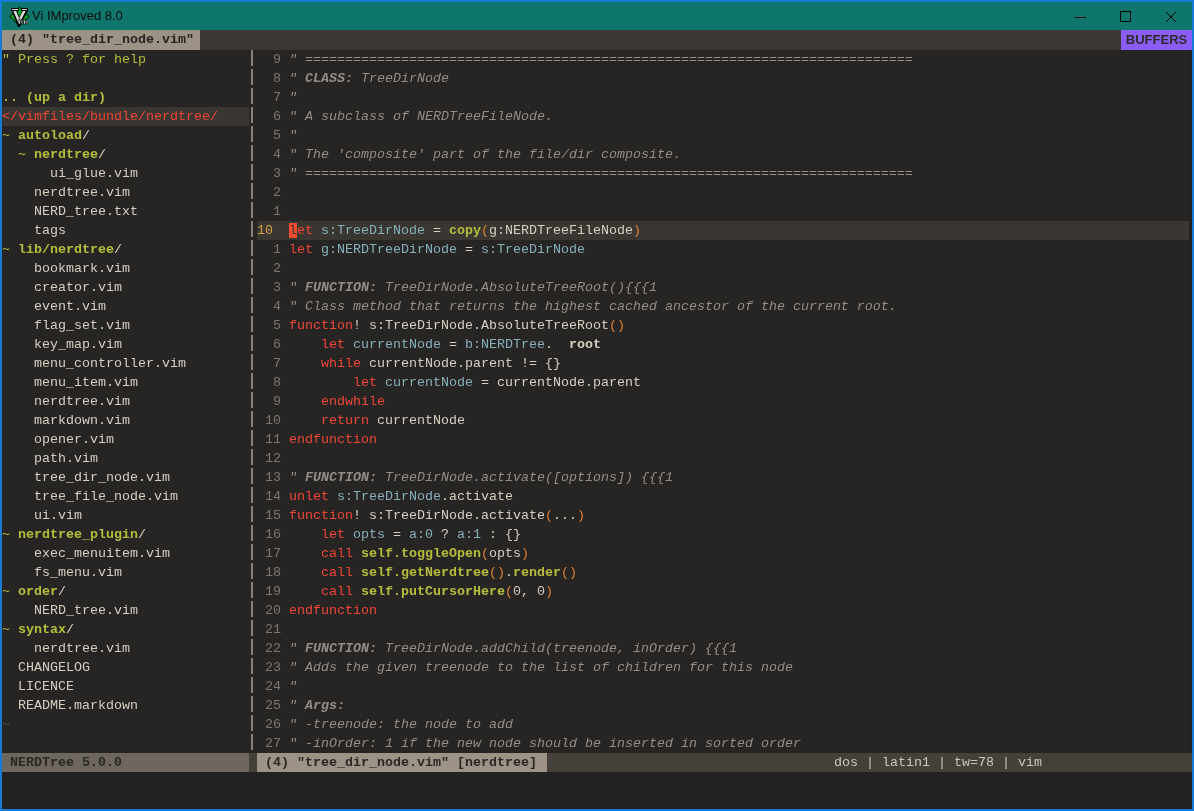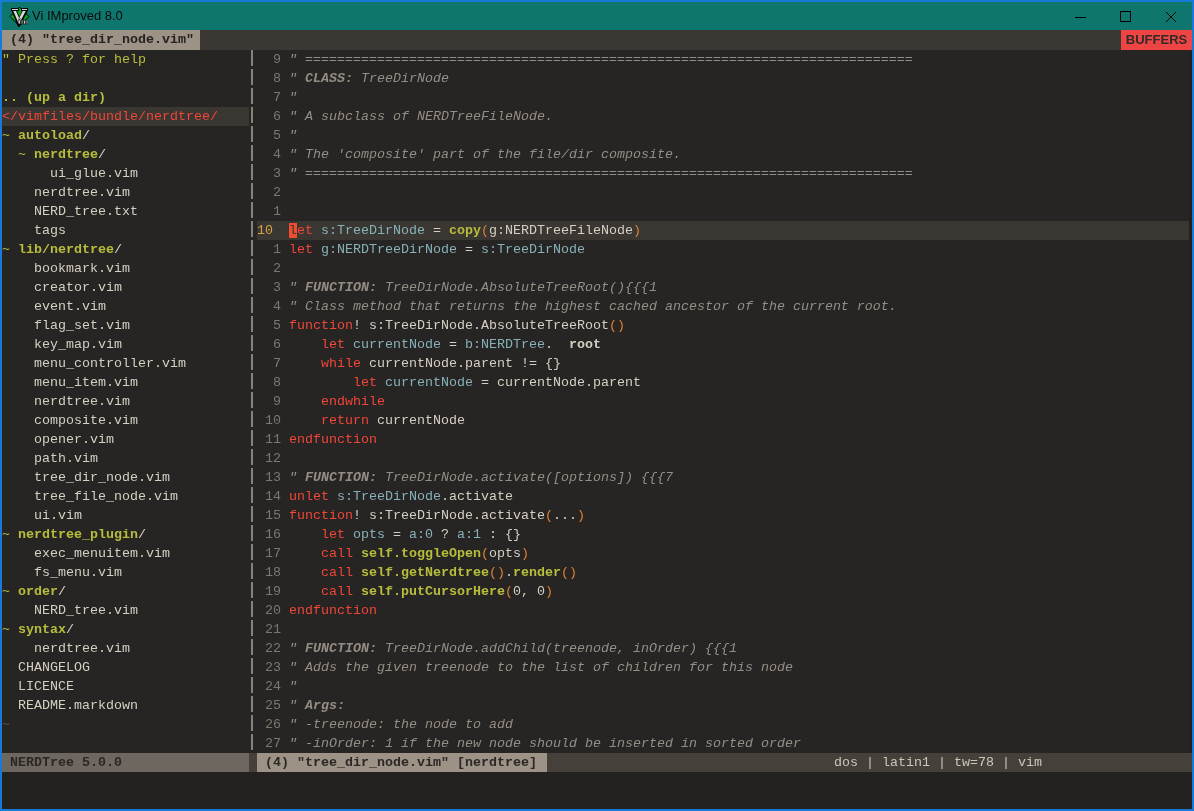--- a/index.html
+++ b/index.html
@@ -5,21 +5,21 @@
 html,body { width:1194px; height:811px; overflow:hidden; }
 body { position:relative; background:#167ad6; font-family:"Liberation Mono",monospace; }
 .win { position:absolute; left:2px; top:2px; width:1190px; height:807px; background:#272524; }
 .titlebar { position:absolute; left:0; top:0; width:1190px; height:28px; background:#0f766e; }
 .title-text { position:absolute; left:30px; top:0; height:28px; line-height:28px;
   font-family:"Liberation Sans",sans-serif; font-size:13px; color:#0a0a0a; }
 .wbtn { position:absolute; top:0; height:28px; }
 .tabline { position:absolute; left:0; top:28px; width:1190px; height:20px; background:#3b3733; }
 .tab1 { position:absolute; left:0; top:0; width:198px; height:20px; background:#9c9285;
   color:#262320; font-weight:bold; font-size:13.3333px; line-height:20px; white-space:pre; }
-.buffers { position:absolute; right:0; top:0; width:71px; height:29px; background:#ef4444;
+.buffers { position:absolute; right:0; top:0; width:71px; height:29px; background:#8b5cf6;
   color:#2e2b28; font-weight:bold; font-family:"Liberation Sans",sans-serif;
   font-size:13px; line-height:20px; text-align:center; }
 .main { position:absolute; left:0; top:48px; width:1190px; height:703px; background:#272524; }
 .nerdtree { position:absolute; left:0; top:0; width:247px; height:703px; overflow:hidden; }
 .vsep { position:absolute; left:247px; top:0; width:8px; height:703px; background:#272524; }
 .vsep::before { content:""; position:absolute; left:2px; top:0; width:2px; height:703px;
   background:repeating-linear-gradient(#87817a 0 16px, transparent 16px 19px); }
 .code { position:absolute; left:255px; top:0; width:935px; height:703px; overflow:hidden; }
 .rightstrip { position:absolute; left:932px; top:0; width:3px; height:703px; background:#232120; }
 .ln { height:19px; line-height:19px; white-space:pre; font-size:13.3333px; }
@@ -90,21 +90,21 @@
 <div class="ln"><span class="c">    tags</span></div>
 <div class="ln"><span class="y">~ </span><span class="yb">lib/nerdtree</span><span class="c">/</span></div>
 <div class="ln"><span class="c">    bookmark.vim</span></div>
 <div class="ln"><span class="c">    creator.vim</span></div>
 <div class="ln"><span class="c">    event.vim</span></div>
 <div class="ln"><span class="c">    flag_set.vim</span></div>
 <div class="ln"><span class="c">    key_map.vim</span></div>
 <div class="ln"><span class="c">    menu_controller.vim</span></div>
 <div class="ln"><span class="c">    menu_item.vim</span></div>
 <div class="ln"><span class="c">    nerdtree.vim</span></div>
-<div class="ln"><span class="c">    composite.vim</span></div>
+<div class="ln"><span class="c">    markdown.vim</span></div>
 <div class="ln"><span class="c">    opener.vim</span></div>
 <div class="ln"><span class="c">    path.vim</span></div>
 <div class="ln"><span class="c">    tree_dir_node.vim</span></div>
 <div class="ln"><span class="c">    tree_file_node.vim</span></div>
 <div class="ln"><span class="c">    ui.vim</span></div>
 <div class="ln"><span class="y">~ </span><span class="yb">nerdtree_plugin</span><span class="c">/</span></div>
 <div class="ln"><span class="c">    exec_menuitem.vim</span></div>
 <div class="ln"><span class="c">    fs_menu.vim</span></div>
 <div class="ln"><span class="y">~ </span><span class="yb">order</span><span class="c">/</span></div>
 <div class="ln"><span class="c">    NERD_tree.vim</span></div>
@@ -132,21 +132,21 @@
 <div class="ln"><span class="n">  3 </span><span class="g">" </span><span class="gb">FUNCTION:</span><span class="g"> TreeDirNode.AbsoluteTreeRoot(){{{1</span></div>
 <div class="ln"><span class="n">  4 </span><span class="g">" Class method that returns the highest cached ancestor of the current root.</span></div>
 <div class="ln"><span class="n">  5 </span><span class="r">function</span><span class="c">! s:TreeDirNode.AbsoluteTreeRoot</span><span class="o">()</span></div>
 <div class="ln"><span class="n">  6 </span><span class="c">    </span><span class="r">let</span><span class="c"> </span><span class="cy">currentNode</span><span class="c"> = </span><span class="cy">b:NERDTree</span><span class="c">.</span><span class="cb">root</span></div>
 <div class="ln"><span class="n">  7 </span><span class="c">    </span><span class="r">while</span><span class="c"> currentNode.parent != {}</span></div>
 <div class="ln"><span class="n">  8 </span><span class="c">        </span><span class="r">let</span><span class="c"> </span><span class="cy">currentNode</span><span class="c"> = currentNode.parent</span></div>
 <div class="ln"><span class="n">  9 </span><span class="c">    </span><span class="r">endwhile</span></div>
 <div class="ln"><span class="n"> 10 </span><span class="c">    </span><span class="r">return</span><span class="c"> currentNode</span></div>
 <div class="ln"><span class="n"> 11 </span><span class="r">endfunction</span></div>
 <div class="ln"><span class="n"> 12 </span></div>
-<div class="ln"><span class="n"> 13 </span><span class="g">" </span><span class="gb">FUNCTION:</span><span class="g"> TreeDirNode.activate([options]) {{{7</span></div>
+<div class="ln"><span class="n"> 13 </span><span class="g">" </span><span class="gb">FUNCTION:</span><span class="g"> TreeDirNode.activate([options]) {{{1</span></div>
 <div class="ln"><span class="n"> 14 </span><span class="r">unlet</span><span class="c"> </span><span class="cy">s:TreeDirNode</span><span class="c">.activate</span></div>
 <div class="ln"><span class="n"> 15 </span><span class="r">function</span><span class="c">! s:TreeDirNode.activate</span><span class="o">(</span><span class="c">...</span><span class="o">)</span></div>
 <div class="ln"><span class="n"> 16 </span><span class="c">    </span><span class="r">let</span><span class="c"> </span><span class="cy">opts</span><span class="c"> = </span><span class="cy">a:0</span><span class="c"> ? </span><span class="cy">a:1</span><span class="c"> : {}</span></div>
 <div class="ln"><span class="n"> 17 </span><span class="c">    </span><span class="r">call</span><span class="c"> </span><span class="y">self.toggleOpen</span><span class="o">(</span><span class="c">opts</span><span class="o">)</span></div>
 <div class="ln"><span class="n"> 18 </span><span class="c">    </span><span class="r">call</span><span class="c"> </span><span class="y">self.getNerdtree</span><span class="o">()</span><span class="c">.</span><span class="y">render</span><span class="o">()</span></div>
 <div class="ln"><span class="n"> 19 </span><span class="c">    </span><span class="r">call</span><span class="c"> </span><span class="y">self.putCursorHere</span><span class="o">(</span><span class="c">0, 0</span><span class="o">)</span></div>
 <div class="ln"><span class="n"> 20 </span><span class="r">endfunction</span></div>
 <div class="ln"><span class="n"> 21 </span></div>
 <div class="ln"><span class="n"> 22 </span><span class="g">" </span><span class="gb">FUNCTION:</span><span class="g"> TreeDirNode.addChild(treenode, inOrder) {{{1</span></div>
 <div class="ln"><span class="n"> 23 </span><span class="g">" Adds the given treenode to the list of children for this node</span></div>

